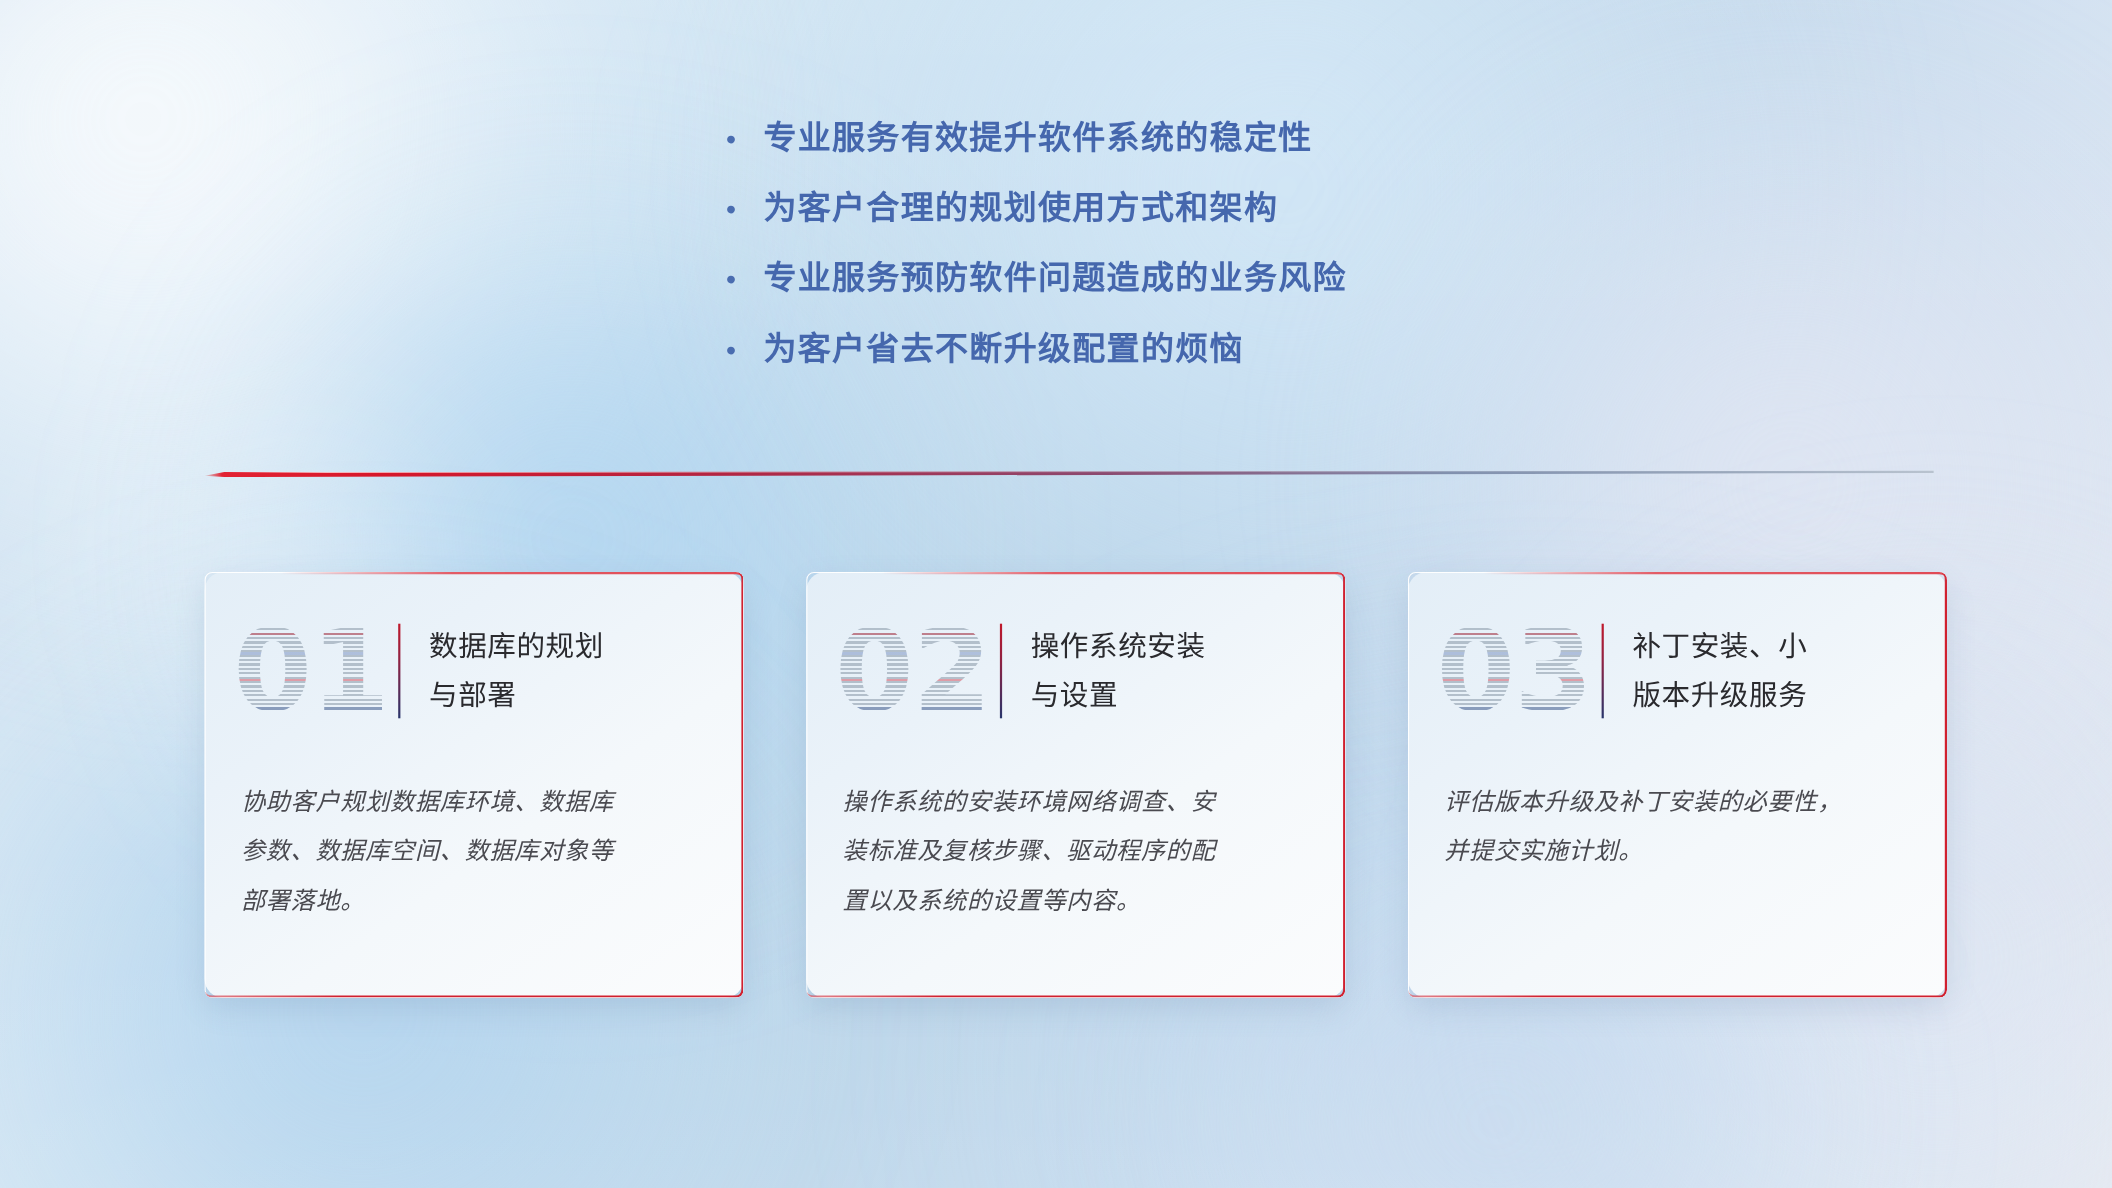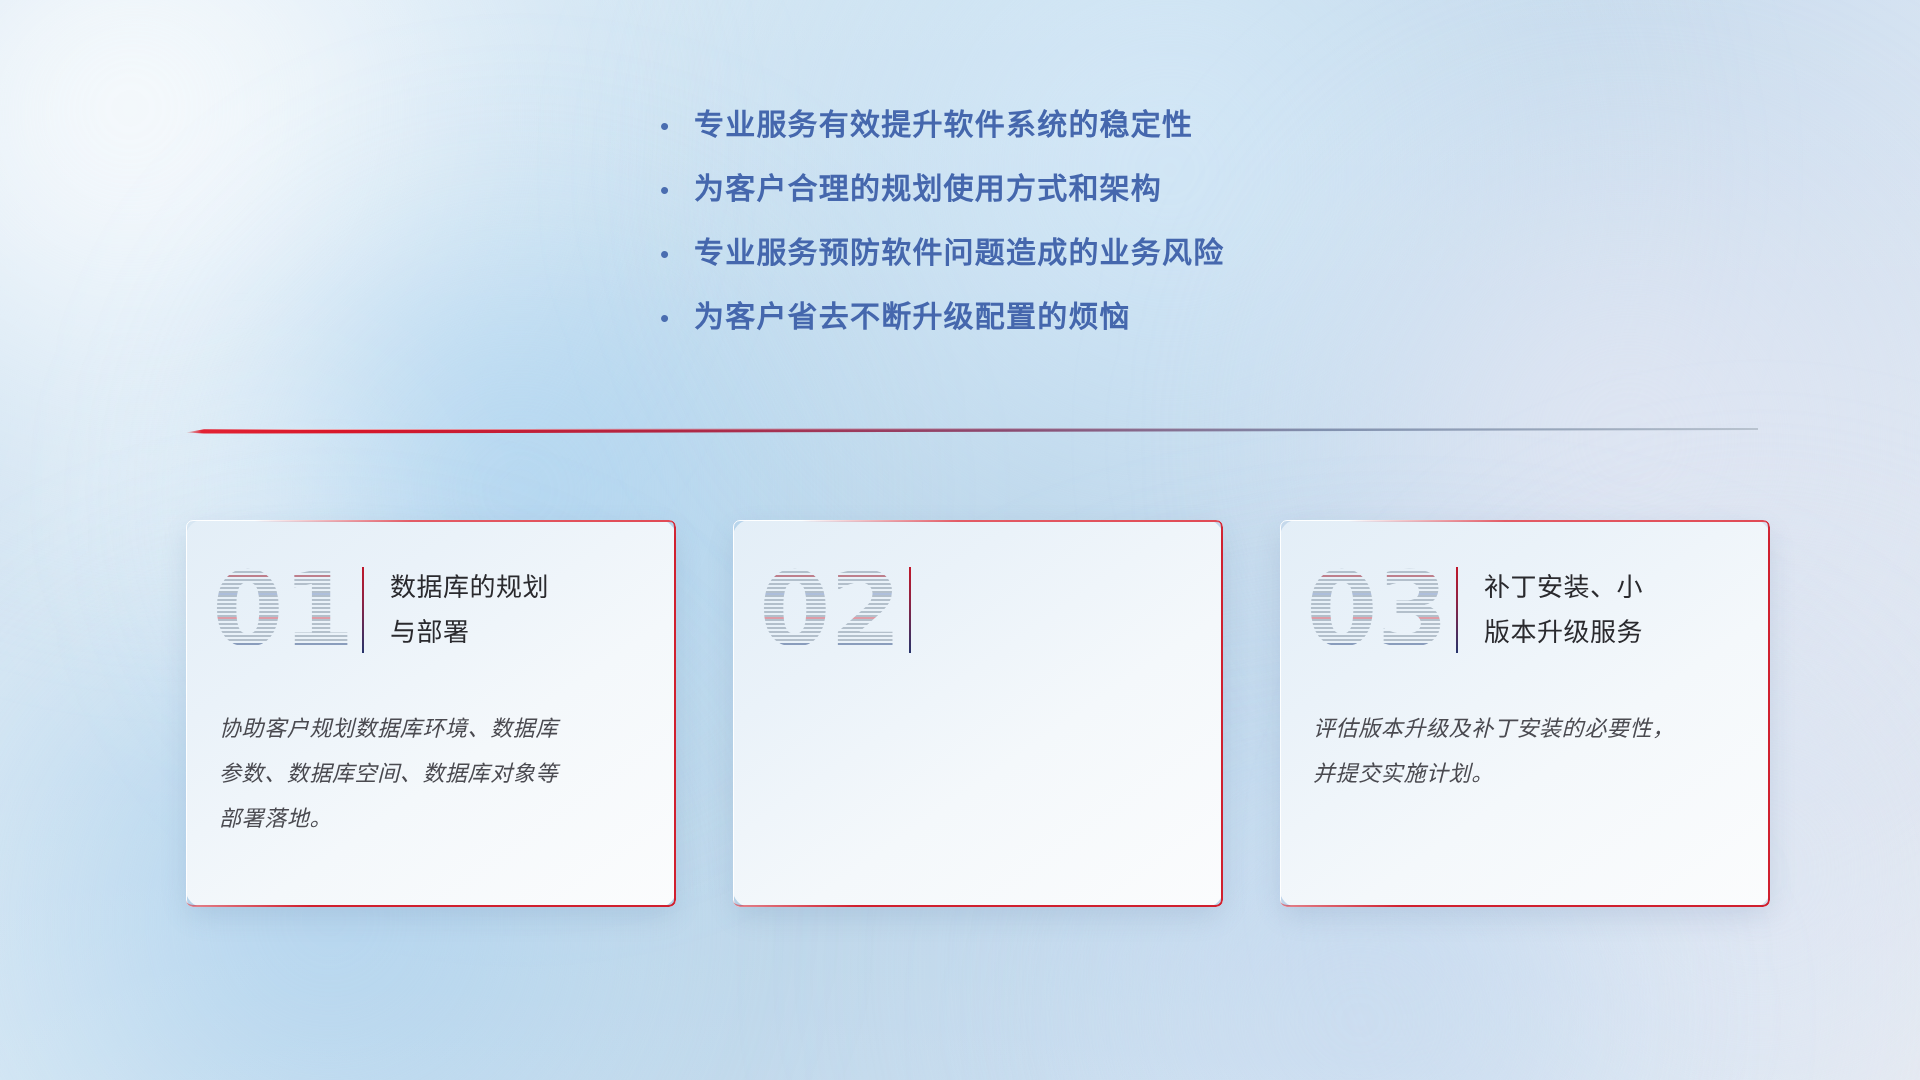--- a/index.html
+++ b/index.html
@@ -232,21 +232,26 @@
   <div class="card">
     <div class="card-accent-top"></div>
     <div class="card-accent"></div>
     <div class="card-head">
       <div class="card-num">
         <div class="num-text">02</div>
         <div class="num-text tint">02</div>
         <div class="num-text tint2">02</div>
       </div>
       <div class="card-sep"></div>
+      <div class="card-title">操作系统安装
+与设置</div>
     </div>
+    <div class="card-body">操作系统的安装环境网络调查、安
+装标准及复核步骤、驱动程序的配
+置以及系统的设置等内容。</div>
   </div>
 
   <div class="card">
     <div class="card-accent-top"></div>
     <div class="card-accent"></div>
     <div class="card-head">
       <div class="card-num">
         <div class="num-text">03</div>
         <div class="num-text tint">03</div>
         <div class="num-text tint2">03</div>

